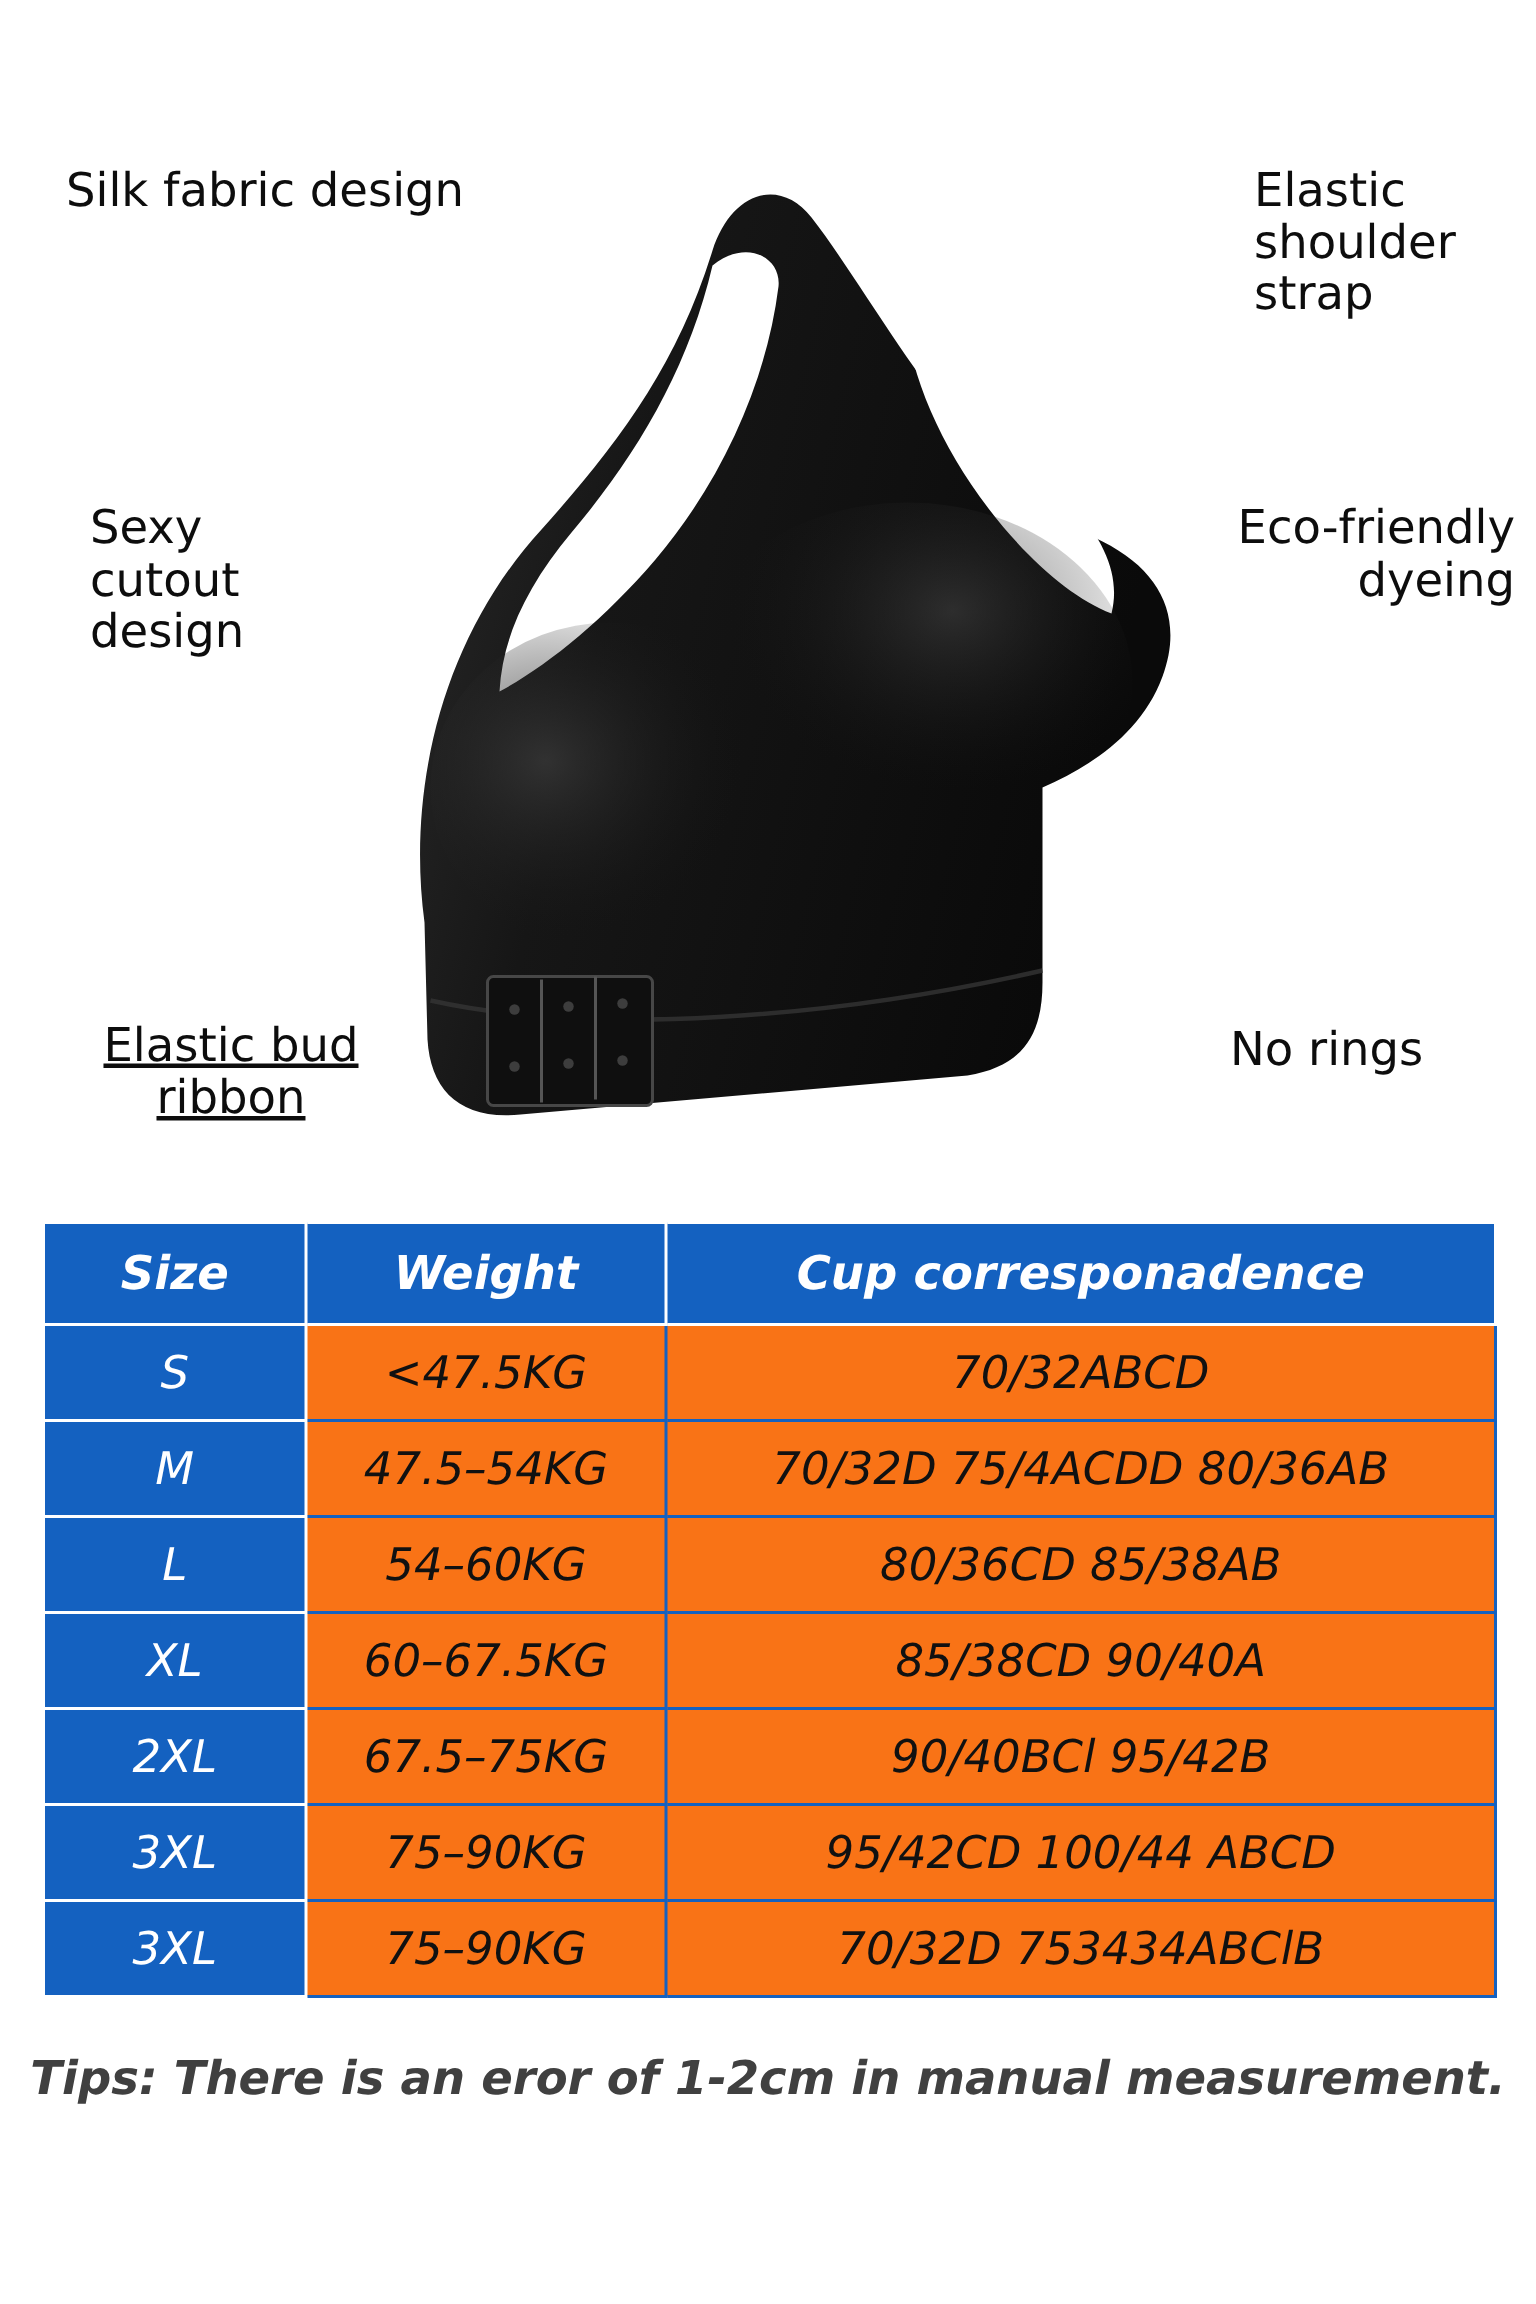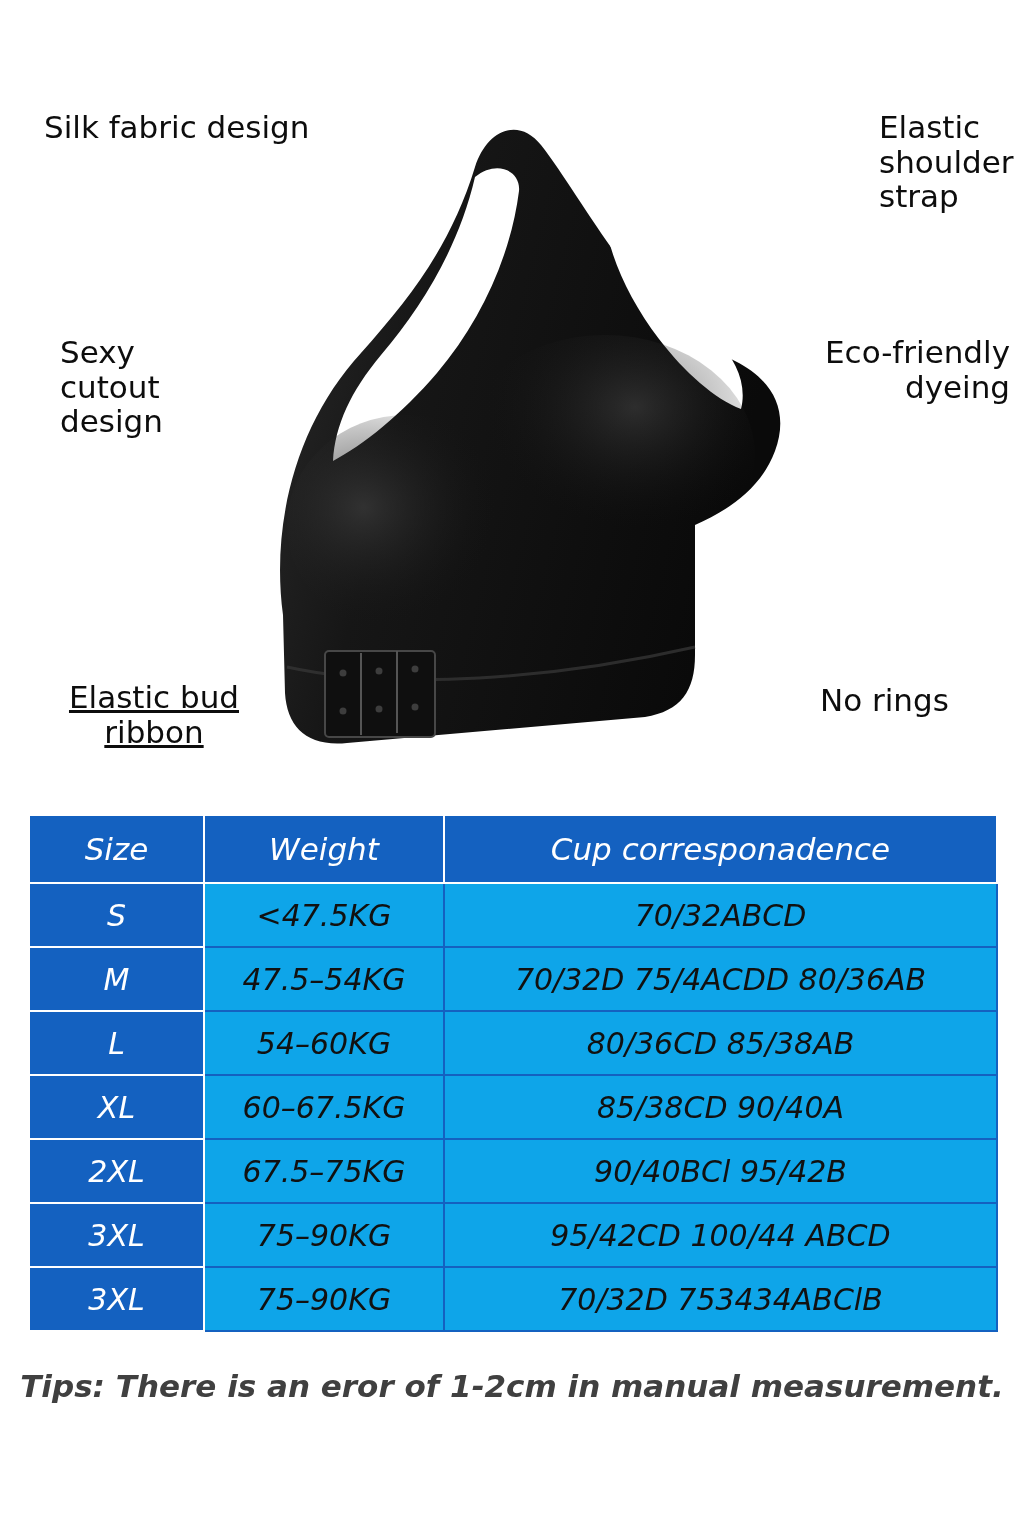--- a/index.html
+++ b/index.html
@@ -28,21 +28,21 @@
   .callout {
     position: absolute;
     font-size: 31px;
     line-height: 1.12;
     font-weight: 400;
     color: #0d0d0d;
     font-family: "DejaVu Sans", "Liberation Sans", sans-serif;
   }
 
   #callout-silk      { left: 44px;  top: 110px; }
-  #callout-elastic-s { left: 836px; top: 110px; margin-left: 43px; }
+  #callout-elastic-s { left: 836px; top: 110px; }
   #callout-sexy      { left: 60px;  top: 335px; }
   #callout-eco       { left: 820px; top: 335px; text-align: right; width: 190px;}
   #callout-bud       { left: 62px;  top: 680px; text-align: center; width: 184px;}
   #callout-norings   { left: 820px; top: 683px; }
 
   
   #bra-graphic {
     position: absolute;
     left: 175px;
     top: 95px;
@@ -74,30 +74,30 @@
     vertical-align: middle;
     font-size: 30px;
     font-style: italic;
     font-family: "DejaVu Sans", "Liberation Sans", sans-serif;
     padding: 0 4px;
   }
   #size-table thead th {
     background: #1461c0;
     color: #ffffff;
     font-style: italic;
-    font-weight: 400;
+    font-weight: 700;
     font-size: 31px;
     height: 66px;
   }
   #size-table tbody td.size-cell {
     background: #1461c0;
     color: #ffffff;
   }
   #size-table tbody td.data-cell {
-    background: #0ea5e9;
+    background: #f97316;
     color: #111111;
     border-color: #1461c0;
     border-width: 2px;
   }
   #size-table tbody tr td.data-cell {
     border-top: 2px solid #1461c0;
     border-bottom: 2px solid #1461c0;
     border-right: 2px solid #1461c0;
     border-left: 2px solid #1461c0;
   }

